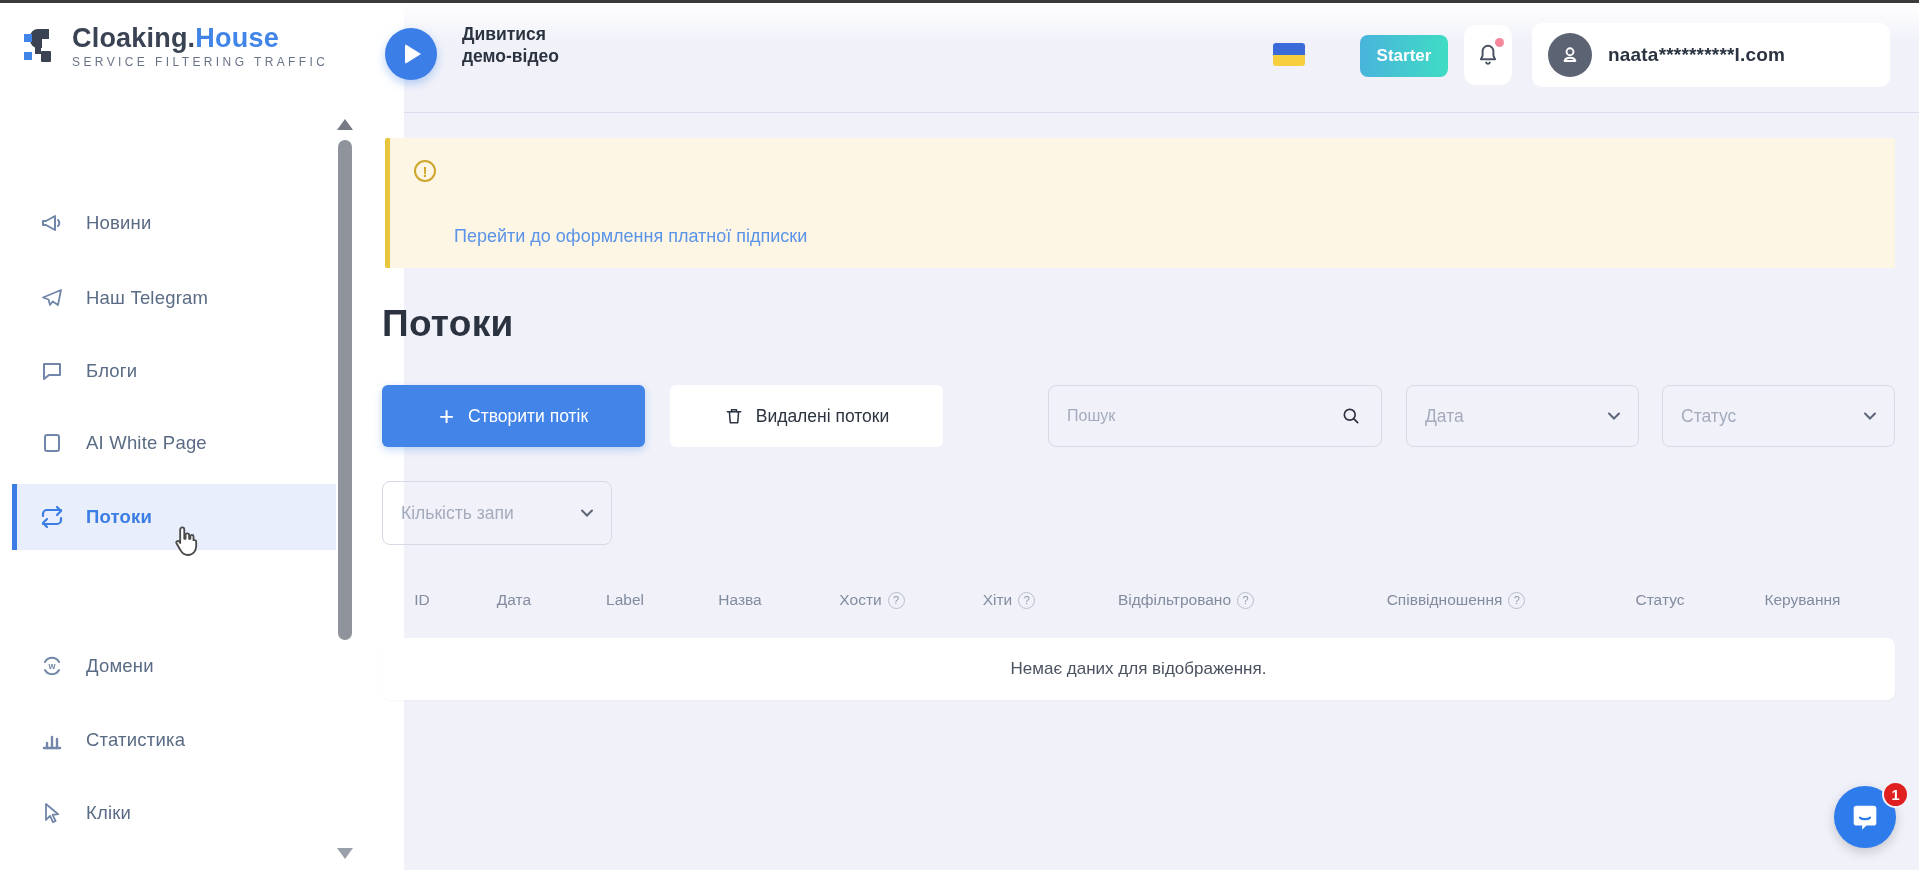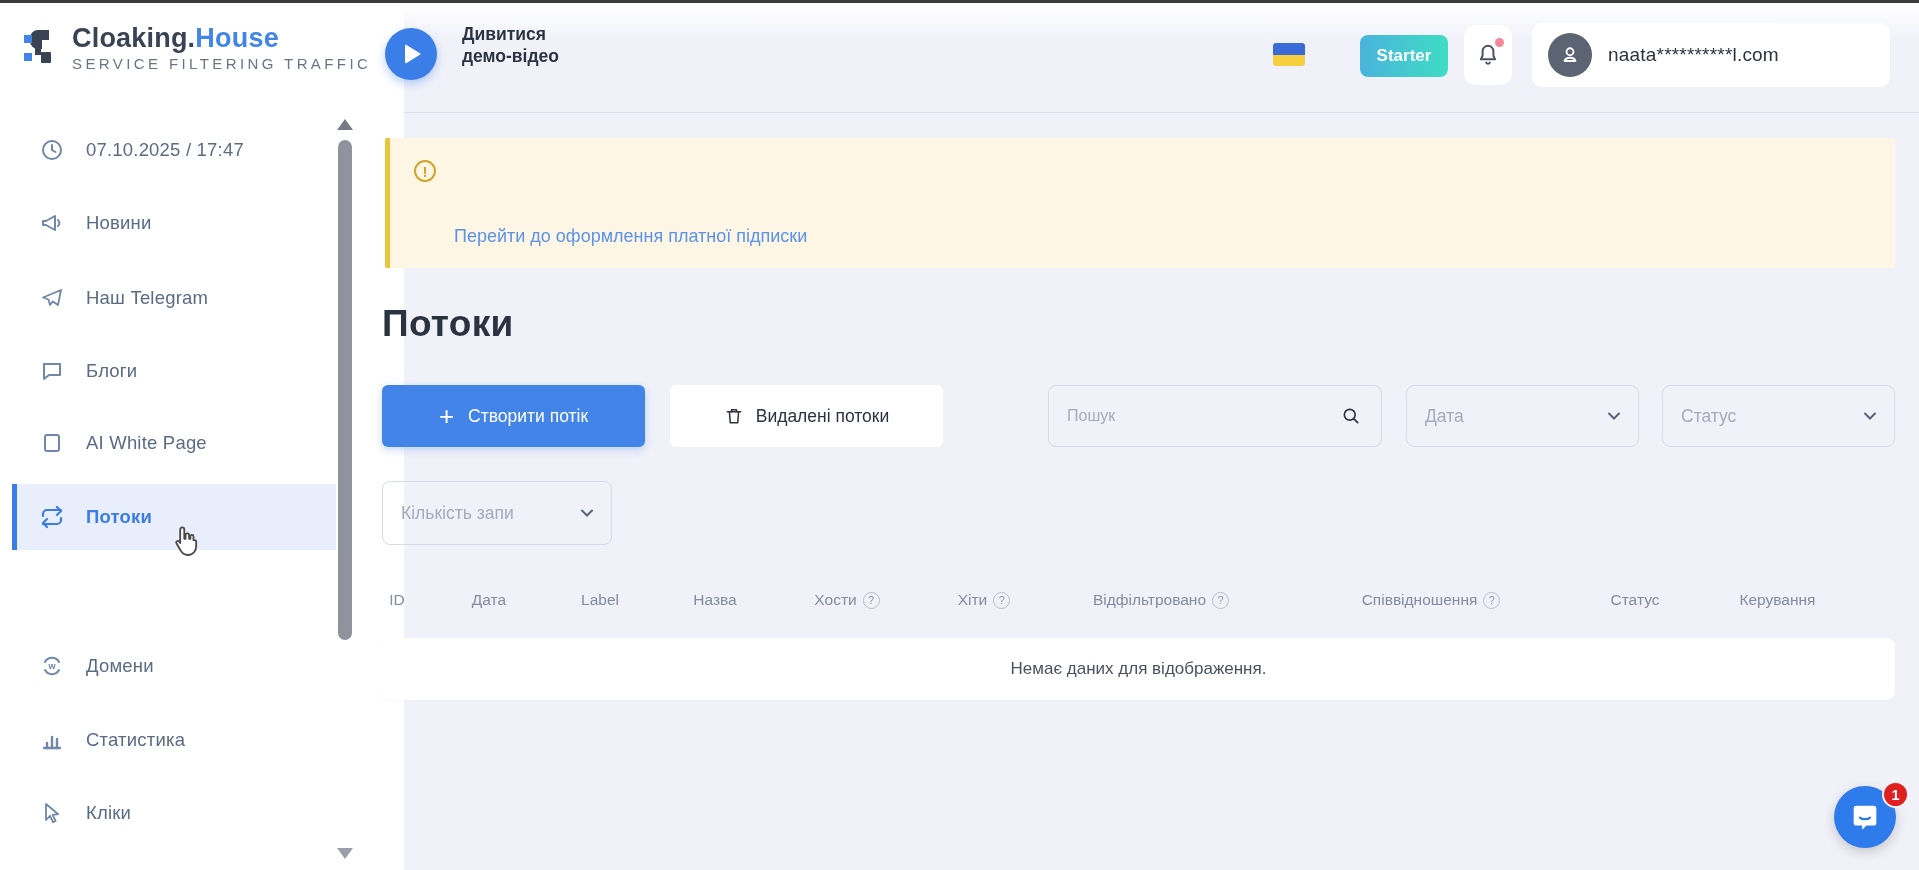--- a/index.html
+++ b/index.html
@@ -14,21 +14,21 @@
   .top-fade { position:absolute; left:356px; top:3px; width:1563px; height:38px;
     background:linear-gradient(#ffffff,#f1f2f9); }
 
   
   .sidebar { position:absolute; left:0; top:3px; width:404px; height:867px; background:#ffffff; }
   .logo { position:absolute; left:22px; top:21px; display:flex; align-items:center; cursor:pointer; }
   .logo-mark { width:40px; height:40px; }
   .logo-text-wrap { margin-left:10px; }
   .logo-title { font-size:27px; font-weight:700; letter-spacing:0.2px; color:#3a4354; line-height:28px; }
   .logo-title .accent { color:#4285e8; }
-  .logo-tagline { font-size:15px; letter-spacing:3.4px; color:#6a7488; margin-top:3px; }
+  .logo-tagline { font-size:12px; letter-spacing:3.4px; color:#6a7488; margin-top:3px; }
 
   .nav-item { position:absolute; left:0; width:336px; height:66px; display:flex; align-items:center; cursor:pointer; }
   .nav-item .nav-icon { position:absolute; left:40px; width:24px; height:24px; color:#7186a8; }
   .nav-item .nav-label { position:absolute; left:86px; font-size:18.5px; color:#5a6b85; letter-spacing:0.2px; white-space:nowrap; }
   .nav-item.active { left:12px; width:324px; background:#e9eefc; border-left:5px solid #3b7de4; }
   .nav-item.active .nav-icon { left:23px; color:#3b7de4; }
   .nav-item.active .nav-label { left:69px; color:#3b7de4; font-weight:700; }
 
   
   .sb-arrow-up, .sb-arrow-down { position:absolute; left:337px; width:0; height:0; border-left:8px solid transparent; border-right:8px solid transparent; cursor:pointer; }
@@ -57,21 +57,21 @@
 
   .bell-card { position:absolute; left:1464px; top:25px; width:48px; height:60px; background:#fff; border-radius:12px;
     display:flex; align-items:center; justify-content:center; cursor:pointer; }
   .bell-wrap { position:relative; width:26px; height:28px; color:#4a5163; }
   .bell-dot { position:absolute; right:-3px; top:-3px; width:9px; height:9px; border-radius:50%; background:#f5879b; }
 
   .user-chip { position:absolute; left:1532px; top:23px; width:358px; height:64px; background:#fff; border-radius:10px;
     display:flex; align-items:center; cursor:pointer; }
   .avatar { width:44px; height:44px; border-radius:50%; background:#5c6373; margin-left:16px;
     display:flex; align-items:center; justify-content:center; color:#fff; }
-  .user-email { margin-left:16px; font-size:19px; font-weight:400; color:#2b3340; letter-spacing:0.2px; }
+  .user-email { margin-left:16px; font-size:19px; font-weight:700; color:#2b3340; letter-spacing:0.2px; }
 
   
   .banner { position:absolute; left:385px; top:138px; width:1510px; height:130px; background:#fdf6e4;
     border-left:5px solid #e7c63d; border-radius:2px; }
   .banner-icon { position:absolute; left:24px; top:22px; width:22px; height:22px; border:2px solid #cfa62c; border-radius:50%;
     color:#cfa62c; font-weight:700; font-size:15px; display:flex; align-items:center; justify-content:center; }
   .banner-text { position:absolute; left:64px; top:22px; max-width:1160px; font-size:16.5px; line-height:24px; color:#3c4150; }
   .banner-link { position:absolute; left:64px; top:88px; font-size:18px; color:#5a93e8; cursor:pointer; text-decoration:none; }
 
   
@@ -92,21 +92,21 @@
   .search-field input { border:none; outline:none; background:transparent; font-family:inherit; font-size:16px;
     color:#2b3240; margin-left:18px; width:270px; }
   .search-field input::placeholder { color:#a3abbd; }
   .search-icon { position:absolute; right:20px; width:20px; height:20px; color:#2c3142; }
   .date-field { left:1406px; top:385px; width:233px; }
   .status-field { left:1662px; top:385px; width:233px; }
   .perpage-field { left:382px; top:481px; width:230px; height:64px; }
   .perpage-field .ph { max-width:150px; }
 
   
-  .thead { position:absolute; left:363px; top:578px; width:1513px; height:44px; display:grid;
+  .thead { position:absolute; left:388px; top:578px; width:1513px; height:44px; display:grid;
     grid-template-columns:68px 116px 106px 124px 140px 134px 220px 320px 88px 197px; align-items:center; }
   .th { text-align:center; font-size:15.5px; color:#828c9f; display:flex; align-items:center; justify-content:center; white-space:nowrap; }
   .help { display:inline-flex; width:17px; height:17px; border:1.5px solid #b6bdcb; border-radius:50%;
     color:#8e97a9; font-size:11px; align-items:center; justify-content:center; margin-left:6px; cursor:pointer; }
   .empty-card { position:absolute; left:382px; top:638px; width:1513px; height:62px; background:#fff; border-radius:8px;
     display:flex; align-items:center; justify-content:center; box-shadow:0 1px 2px rgba(40,50,80,.04); }
   .empty-text { font-size:17px; color:#4a5260; }
 
   
   .chat-btn { position:absolute; left:1834px; top:786px; width:62px; height:62px; border-radius:50%; background:#2e7bec;
@@ -130,27 +130,20 @@
       <rect x="13" y="13" width="6" height="14" fill="#3a4354"></rect>
       <rect x="2" y="7" width="8" height="8" fill="#4285e8"></rect>
       <rect x="2" y="25" width="8" height="8" fill="#4285e8"></rect>
     </svg>
     <div class="logo-text-wrap">
       <div class="logo-title"><span>Cloaking.</span><span class="accent">House</span></div>
       <div class="logo-tagline">SERVICE FILTERING TRAFFIC</div>
     </div>
   </div>
 
-  <div class="nav-item" style="top:114px">
-    <svg class="nav-icon" viewBox="0 0 24 24" fill="none" stroke="currentColor" stroke-width="2" stroke-linecap="round">
-        <circle cx="12" cy="12" r="9"></circle>
-        <path d="M12 7v5l3.5 2"></path>
-      </svg>
-    <span class="nav-label">07.10.2025 / 17:47</span>
-  </div>
 
   <div class="nav-item" style="top:262px">
     <svg class="nav-icon" viewBox="0 0 24 24" fill="none" stroke="currentColor" stroke-width="1.8" stroke-linejoin="round">
         <path d="M21 4 3 11.5l5.5 2L10 19l2.8-3.6L18 19l3-15z"></path>
       </svg>
     <span class="nav-label">Наш Telegram</span>
   </div>
 
   <div class="nav-item" style="top:187px">
     <svg class="nav-icon" viewBox="0 0 24 24" fill="none" stroke="currentColor" stroke-width="2" stroke-linejoin="round">

